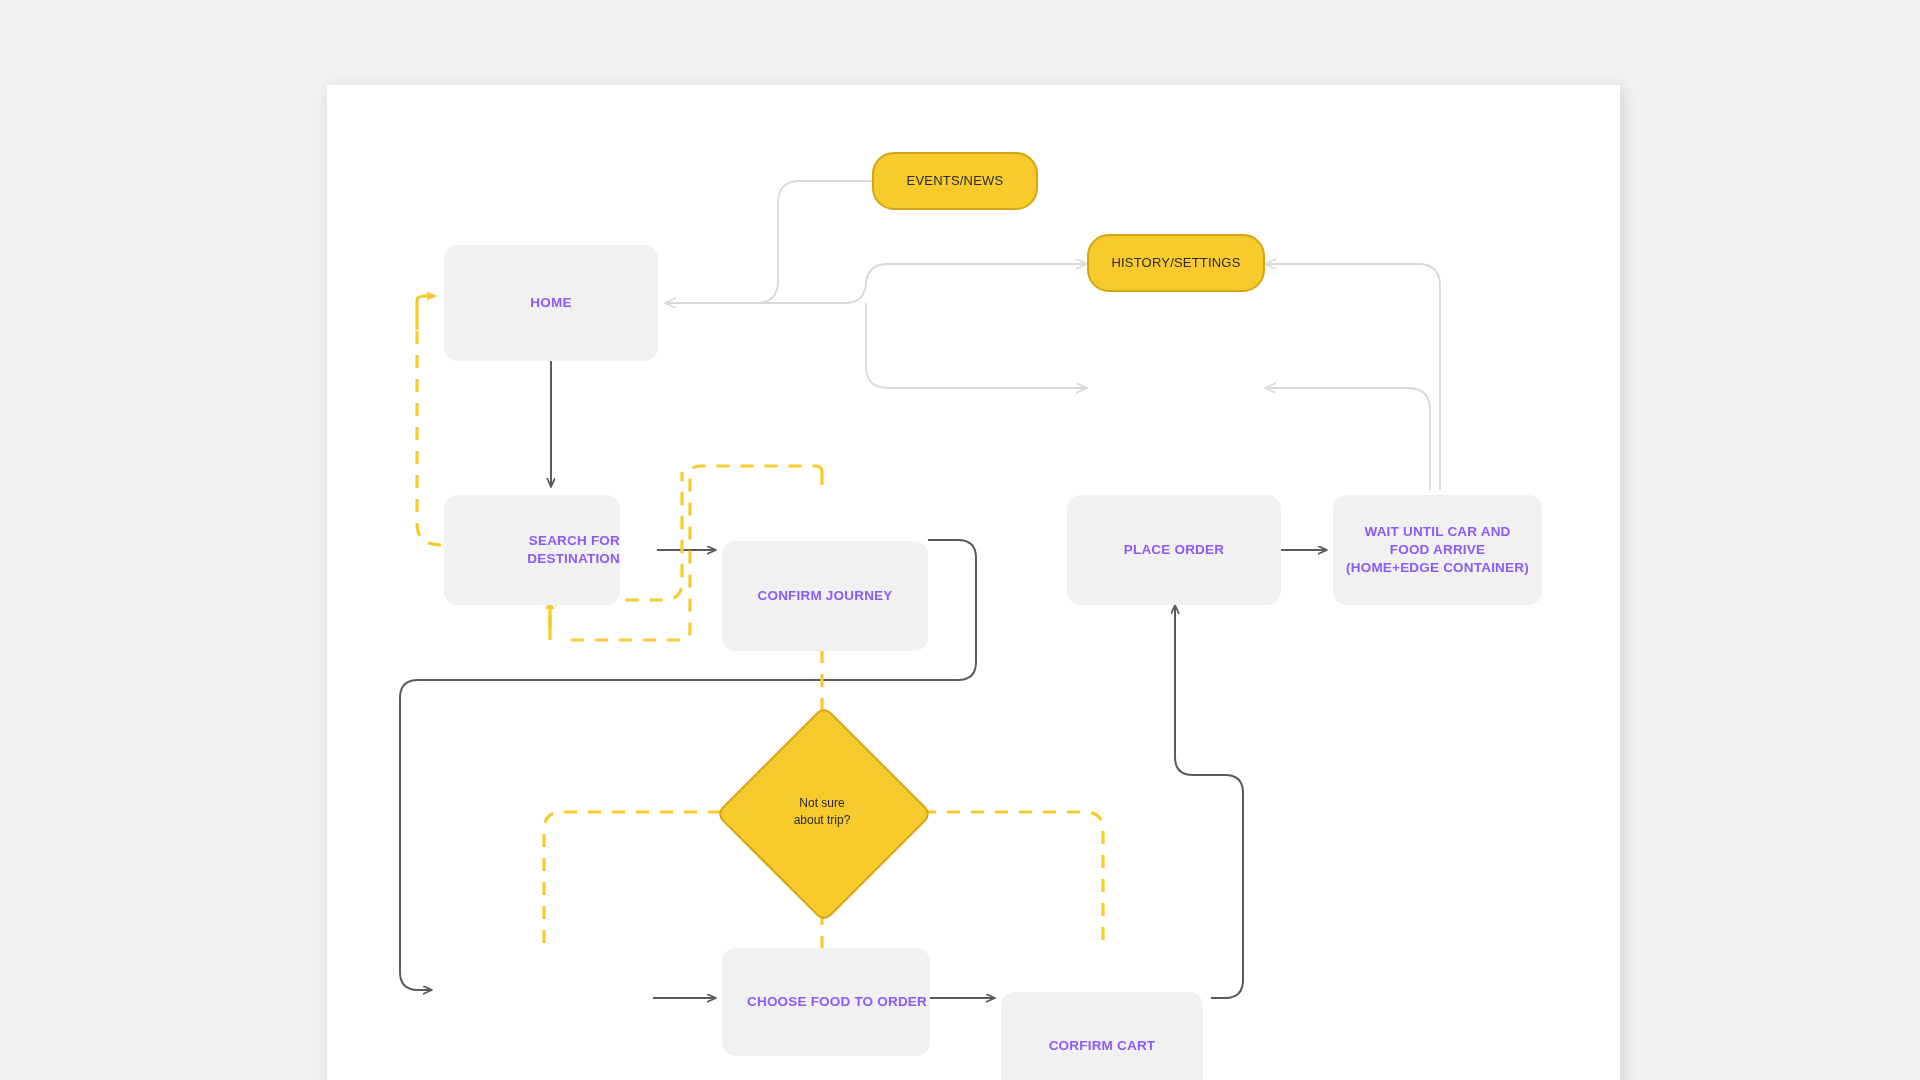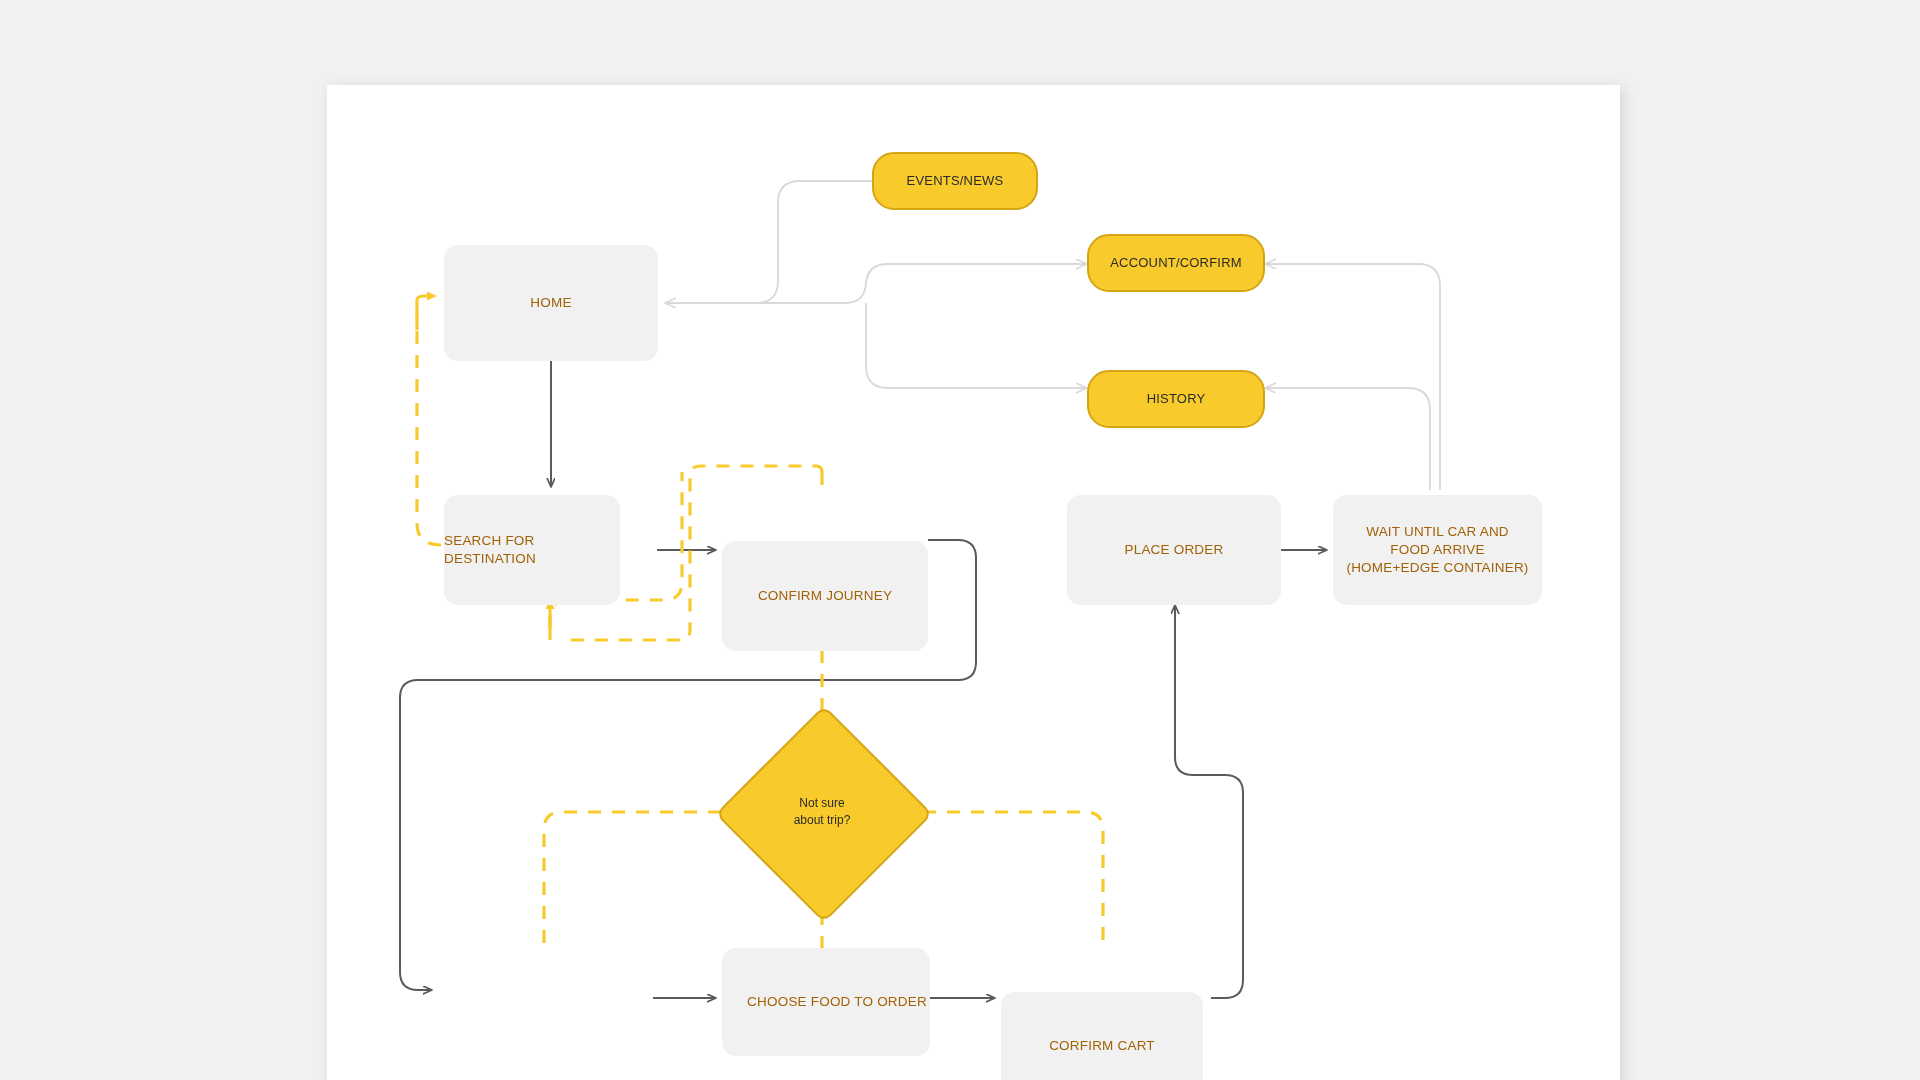--- a/index.html
+++ b/index.html
@@ -16,30 +16,30 @@
     left:327px;top:85px;
     width:1293px;height:1010px;
     background:#ffffff;
     box-shadow:3px 3px 14px rgba(0,0,0,0.12);
   }
   #edges{position:absolute;left:0;top:0;width:1920px;height:1080px;pointer-events:none;}
   .node{
     position:absolute;
     box-sizing:border-box;
     display:flex;align-items:center;justify-content:center;
-    text-align:left;
+    text-align:right;
     line-height:1.35;
     letter-spacing:0.2px;
   }
   .node-rect{
     background:#f1f1f1;
     border-radius:14px;
-    color:#a16207;
+    color:#8b5cf6;
     font-size:13.5px;
-    font-weight:400;
+    font-weight:700;
   }
   .node-pill{
     background:#f8ca2b;
     border:2px solid #d4a413;
     border-radius:22px;
     color:#2b2b2b;
     font-size:13px;
     font-weight:400;
   }
   .node-diamond{
@@ -162,26 +162,23 @@
 
   <div class="node node-rect" style="left:444px;top:245px;width:214px;height:116px;">
     <span>HOME</span>
   </div>
 
   <div class="node node-pill" style="left:872px;top:152px;width:166px;height:58px;">
     <span>EVENTS/NEWS</span>
   </div>
 
   <div class="node node-pill" style="left:1087px;top:234px;width:178px;height:58px;">
-    <span>ACCOUNT/CORFIRM</span>
-  </div>
-
-  <div class="node node-pill" style="left:1087px;top:370px;width:178px;height:58px;">
-    <span>HISTORY</span>
-  </div>
+    <span>HISTORY/SETTINGS</span>
+  </div>
+
 
   <div class="node node-rect" style="left:444px;top:495px;width:176px;height:110px;">
     <span>SEARCH FOR DESTINATION</span>
   </div>
 
   <div class="node node-rect" style="left:722px;top:495px;width:206px;height:110px;margin-top:46px;">
     <span>CONFIRM JOURNEY</span>
   </div>
 
   <div class="node node-rect" style="left:1067px;top:495px;width:214px;height:110px;">

